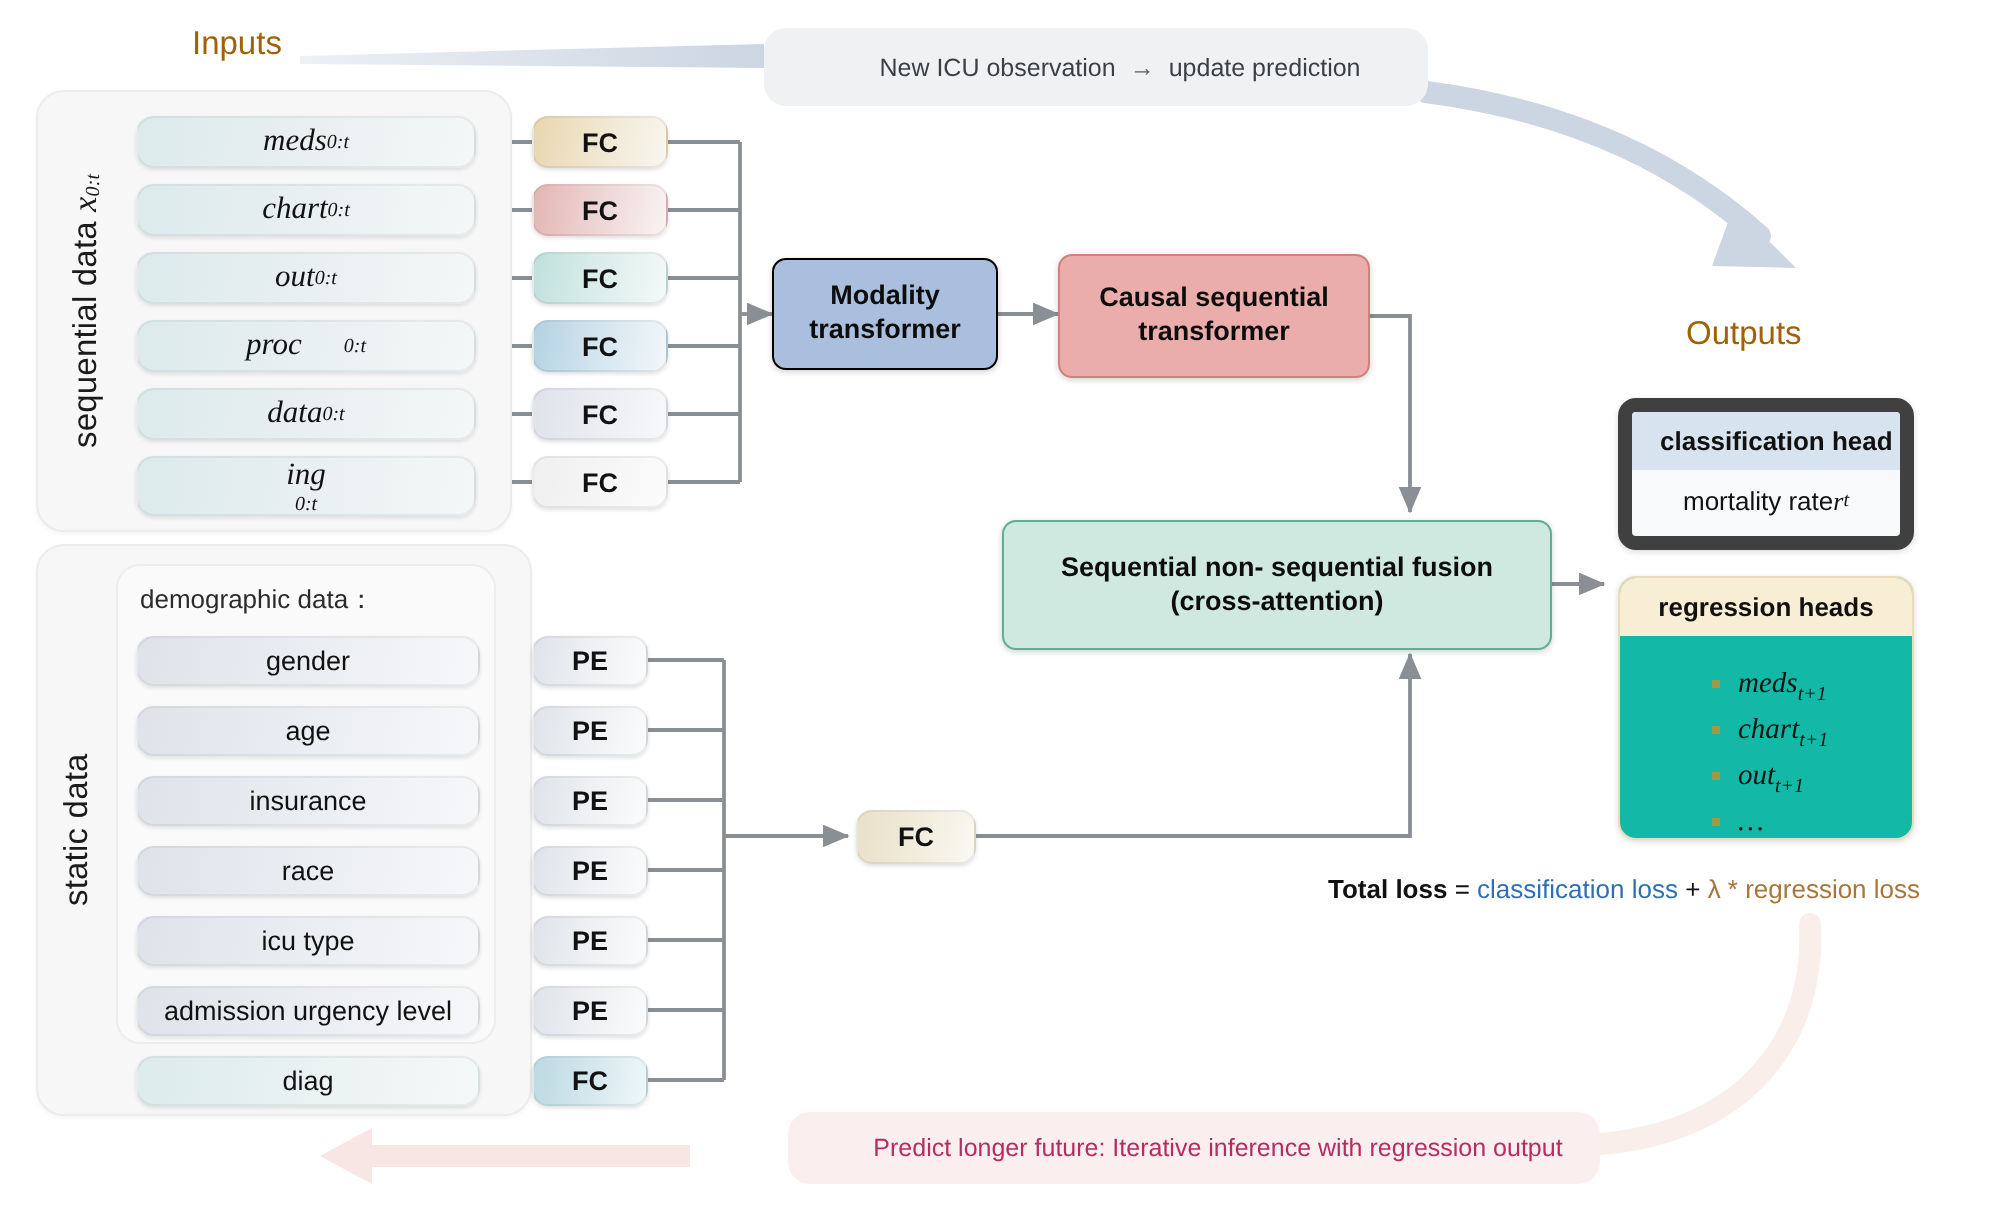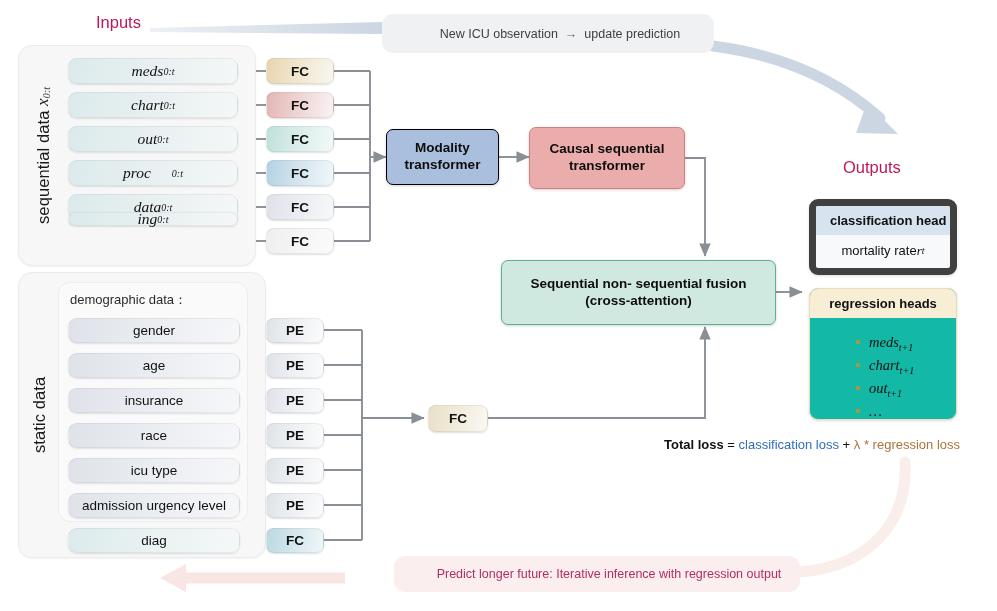--- a/index.html
+++ b/index.html
@@ -103,21 +103,21 @@
   .banner{
     display:flex;align-items:center;justify-content:center;
     border-radius:11px;font-size:12.5px;padding-left:24px;
   }
   .banner.blue{background:#f0f1f3;color:#3b3f45;}
   .banner.pink{background:#fbeeee;color:#b52b62;font-size:12.5px;}
 
   .arrow-glyph{display:inline-block;margin:0 7px;color:#5d6168;}
 
   
-  .heading{font-size:16.5px;color:#be185d;}
+  .heading{font-size:16.5px;color:#a16207;}
 
   
   .loss{font-size:13px;color:#111;white-space:nowrap;}
   .loss b{font-weight:bold;}
   .loss .cls-c{color:#2f6fb8;}
   .loss .reg-c{color:#a8763a;}
 
   svg.overlay{position:absolute;left:0;top:0;width:997px;height:611px;pointer-events:none;}
 </style>
 </head>
@@ -242,21 +242,21 @@
   </div>
 
   <div class="abs pill seq" style="left:68px;top:194px;width:170px;height:26px;">
     <span>data</span>
       <span class="sub">0:t</span>
   </div>
   <div class="abs chip c-gray" style="left:266px;top:194px;width:68px;height:26px;">
     <span>FC</span>
   </div>
 
-  <div class="abs pill seq" style="left:68px;top:212px;width:170px;height:14px;">
+  <div class="abs pill seq" style="left:68px;top:228px;width:170px;height:30px;flex-direction:column;">
     <span>ing</span>
       <span class="sub">0:t</span>
   </div>
   <div class="abs chip c-white" style="left:266px;top:228px;width:68px;height:26px;">
     <span>FC</span>
   </div>
 
   <div class="abs group-panel" style="left:18px;top:272px;width:248px;height:286px;"></div>
   <div class="abs inner-panel" style="left:58px;top:282px;width:190px;height:240px;"></div>
   <div class="abs vlabel" style="left:22px;top:300px;width:34px;height:230px;">

